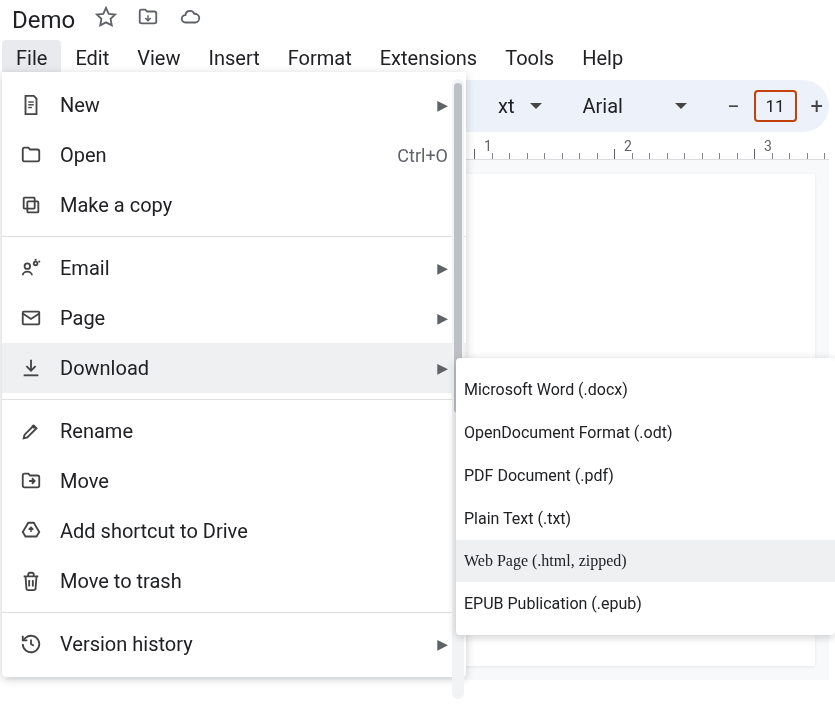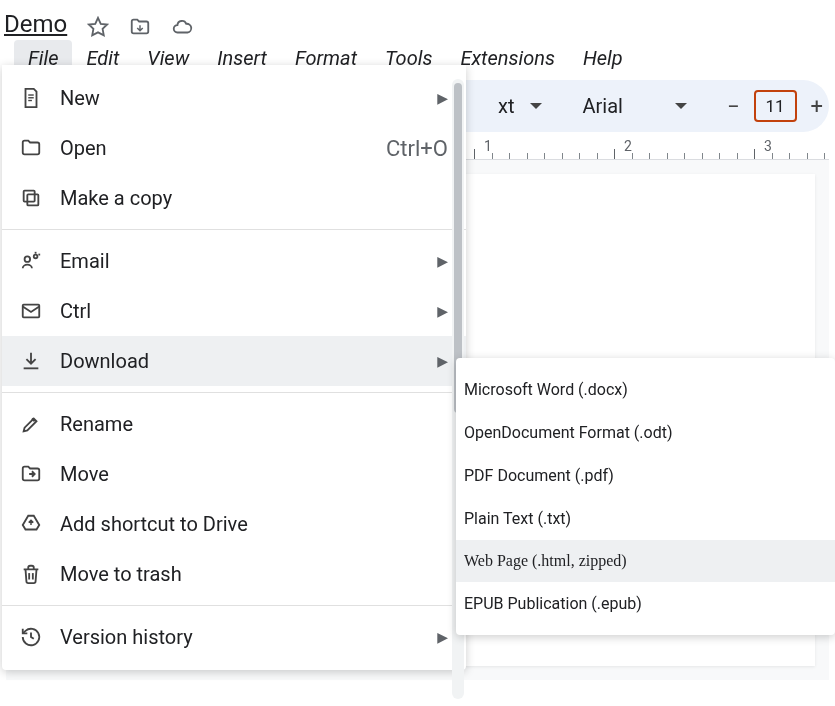--- a/index.html
+++ b/index.html
@@ -8,46 +8,44 @@
       background: #fff;
       width: 835px;
       height: 706px;
       overflow: hidden;
       color: #202124;
       position: relative;
     }
     
     .titlebar {
       display: flex;
-      align-items: flex-end;
+      align-items: flex-start;
       gap: 20px;
-      padding: 6px 6px 2px 2px;
+      padding: 6px 6px 2px 10px;
       height: 40px;
-      text-decoration: underline;
     }
     .doc-title {
       font-size: 24px;
       font-weight: 400;
       color: #202124;
       padding-left: 2px;
     }
     .title-icons {
       display: flex;
       align-items: center;
       gap: 20px;
     }
     .title-icon { width: 22px; height: 22px; display:flex; align-items:center; justify-content:center; color:#5f6368; }
     
     .menubar {
       display: flex;
       align-items: center;
       gap: 0;
-      padding: 0 14px;
+      padding: 0 2px;
       height: 36px;
-      font-style: italic;
     }
     .menu-item {
       padding: 6px 14px;
       font-size: 20px;
       color: #202124;
       border-radius: 4px;
       cursor: pointer;
     }
     .menu-item.active {
       background: #e8eaed;
@@ -101,41 +99,41 @@
     .page {
       background:#fff;
       width:100%;
       height:100%;
       box-shadow: 0 1px 3px rgba(0,0,0,0.08);
     }
     
     .file-menu {
       position: absolute;
       left: 2px;
-      top: 65px;
+      top: 72px;
       width: 464px;
       background: #fff;
       border-radius: 0 0 4px 4px;
       box-shadow: 0 2px 10px rgba(0,0,0,0.2);
       padding: 8px 0;
       z-index: 5;
     }
     .file-item {
       display: flex;
       align-items: center;
       padding: 12px 18px 12px 16px;
       font-size: 20px;
       color: #202124;
       cursor: pointer;
       gap: 16px;
       position: relative;
     }
     .file-item.highlight { background:#eef0f2; }
     .file-item .label { flex: 1; }
-    .file-item .shortcut { color:#5f6368; font-size:22px; }
+    .file-item .shortcut { color:#5f6368; font-size:18px; }
     .file-item .arrow { color:#5f6368; font-size:14px; }
     .file-sep { height:1px; background:#e0e0e0; margin: 6px 0; }
     .file-icon { width:26px; height:26px; display:flex; align-items:center; justify-content:center; color:#444; flex-shrink:0; }
     
     .menu-scrollbar {
       position:absolute;
       left: 452px;
       top: 79px;
       width: 12px;
       height: 620px;
@@ -197,22 +195,22 @@
     </div>
   </div>
 </div>
 
 <div class="menubar">
   <div class="menu-item active">File</div>
   <div class="menu-item">Edit</div>
   <div class="menu-item">View</div>
   <div class="menu-item">Insert</div>
   <div class="menu-item">Format</div>
+  <div class="menu-item">Extensions</div>
   <div class="menu-item">Tools</div>
-  <div class="menu-item">Extensions</div>
   <div class="menu-item">Help</div>
 </div>
 
 <div class="toolbar">
   <div style="flex:0 0 460px"></div>
   <div class="tool-group">
     <span class="tool-text">xt</span>
     <span class="tool-dd"></span>
   </div>
   <div class="tool-sep"></div>
@@ -306,21 +304,21 @@
     <span class="label">Email</span>
     <span class="arrow">▶</span>
   </div>
   <div class="file-item">
     <span class="file-icon">
       <svg width="22" height="22" viewBox="0 0 24 24" fill="none" stroke="currentColor" stroke-width="2">
           <rect x="3" y="5" width="18" height="14" rx="1"></rect>
           <path d="M3 7l9 6 9-6"></path>
         </svg>
     </span>
-    <span class="label">Ctrl</span>
+    <span class="label">Page</span>
     <span class="arrow">▶</span>
   </div>
   <div class="file-item highlight">
     <span class="file-icon">
       <svg width="22" height="22" viewBox="0 0 24 24" fill="none" stroke="currentColor" stroke-width="2">
           <path d="M12 3v12M7 10l5 5 5-5"></path>
           <path d="M4 20h16"></path>
         </svg>
     </span>
     <span class="label">Download</span>

